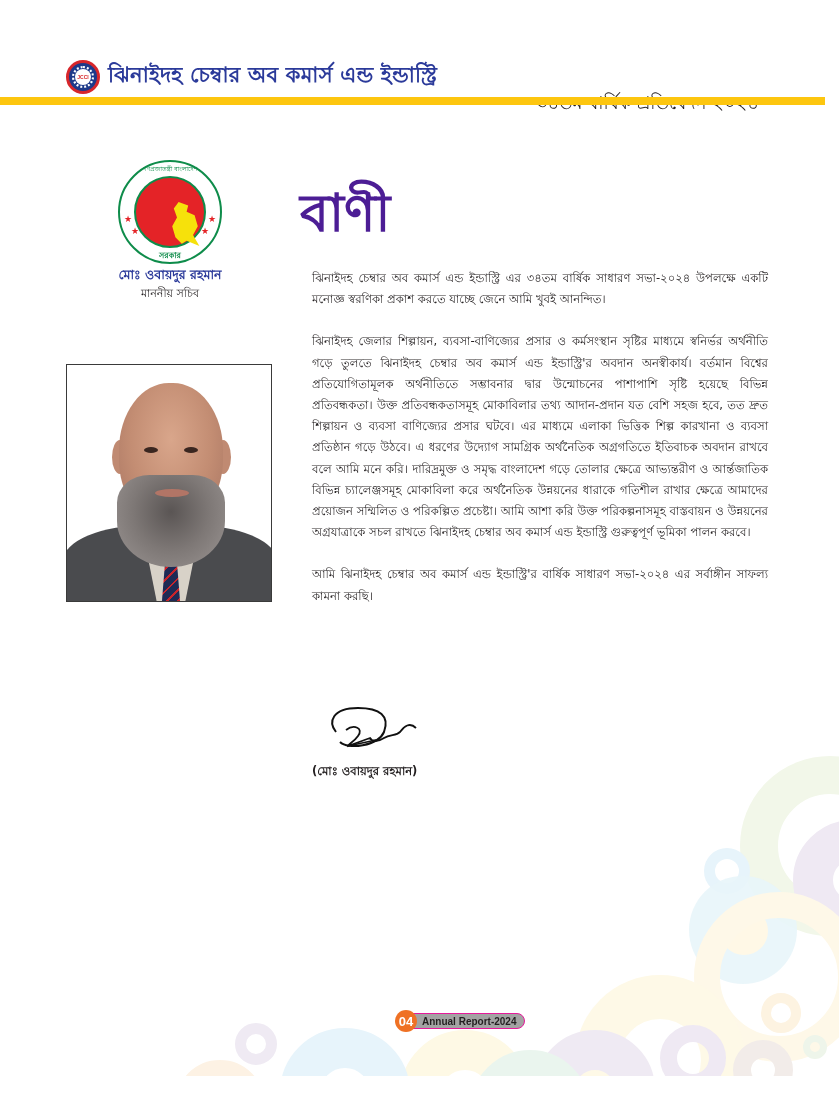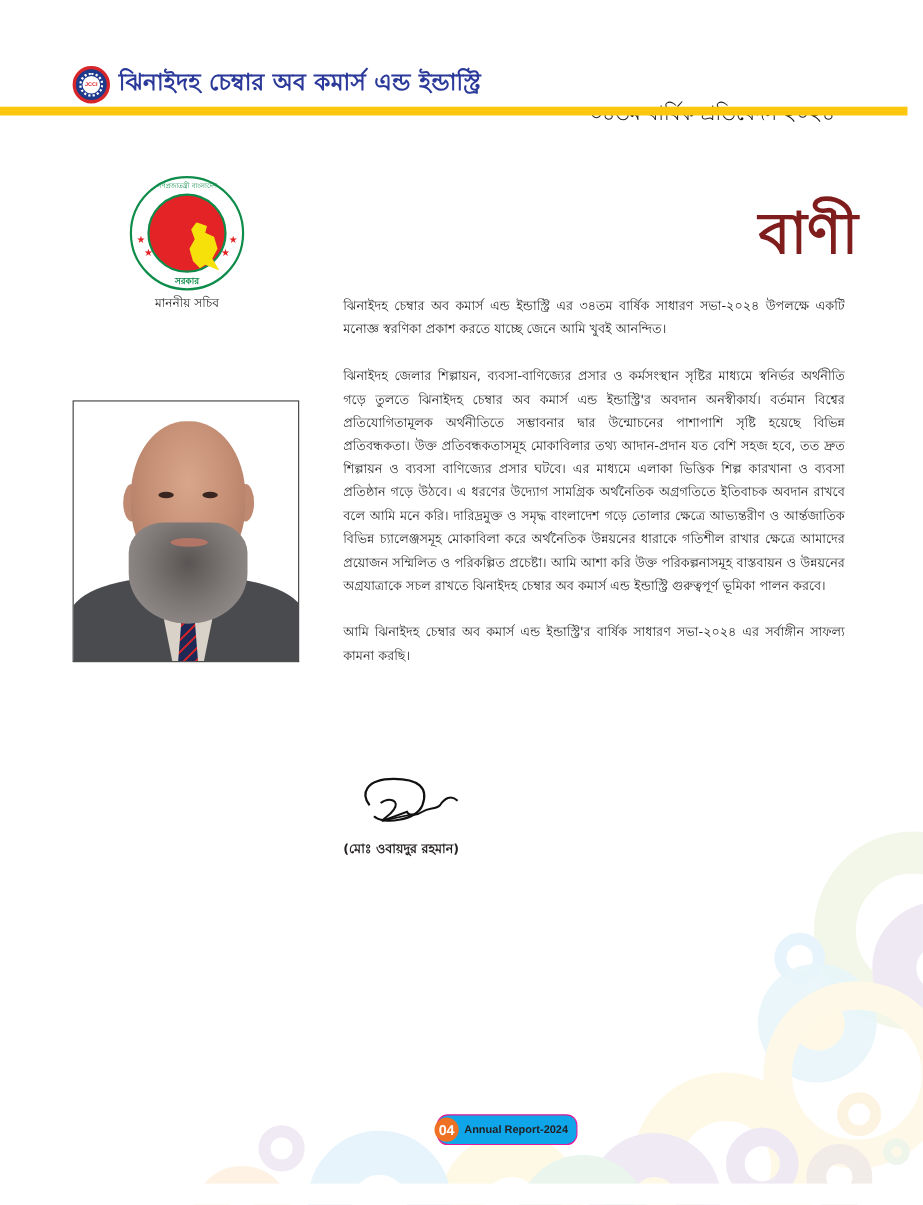--- a/index.html
+++ b/index.html
@@ -42,30 +42,30 @@
     .photo-ear-r { position: absolute; left: 148px; top: 75px; width: 16px; height: 34px; border-radius: 50%; background: #c08a72; }
     .photo-beard { position: absolute; left: 50px; top: 110px; width: 108px; height: 92px; border-radius: 30% 30% 50% 50%; background: radial-gradient(ellipse at 50% 40%, #5a5554 0%, #7e7876 50%, #9c9694 100%); }
     .photo-mouth { position: absolute; left: 88px; top: 124px; width: 34px; height: 8px; border-radius: 50%; background: #b27566; }
     .photo-eye-l { position: absolute; left: 77px; top: 82px; width: 14px; height: 6px; border-radius: 50%; background: #3a2620; }
     .photo-eye-r { position: absolute; left: 117px; top: 82px; width: 14px; height: 6px; border-radius: 50%; background: #3a2620; }
     .photo-suit { position: absolute; left: -4px; top: 160px; width: 214px; height: 90px; border-radius: 40% 40% 0 0; background: #4a4b4e; }
     .photo-shirt { position: absolute; left: 80px; top: 188px; width: 48px; height: 60px; background: #d8d2c8; clip-path: polygon(0 0, 100% 0, 75% 100%, 25% 100%); }
     .photo-tie { position: absolute; left: 94px; top: 198px; width: 20px; height: 50px; background: repeating-linear-gradient(135deg, #1e2a55 0 6px, #c7242b 6px 8px); clip-path: polygon(20% 0, 80% 0, 100% 100%, 0 100%); }
 
     
-    .bani-title { position: absolute; left: 300px; top: 178px; width: 480px; text-align: right; font-size: 52px; color: #7f1d1d; font-weight: bold; line-height: 70px; }
+    .bani-title { position: absolute; left: 300px; top: 178px; width: 480px; text-align: left; font-size: 52px; color: #4c1d95; font-weight: bold; line-height: 70px; }
 
     .message { position: absolute; left: 312px; top: 268px; width: 456px; font-size: 11.6px; line-height: 21.2px; text-align: justify; color: #231f20; }
     .message p { margin-bottom: 21px; }
 
     .signature { position: absolute; left: 318px; top: 702px; width: 120px; height: 60px; }
     .signer-name { position: absolute; left: 312px; top: 763px; font-size: 11.5px; font-weight: bold; color: #231f20; text-align: center; }
 
     
-    .footer-badge { position: absolute; left: 397px; top: 1013px; height: 28px; display: flex; align-items: center; border: 1.5px solid #e6199a; border-radius: 10px; padding-right: 8px; background: #0ea5e9; }
+    .footer-badge { position: absolute; left: 397px; top: 1013px; height: 16px; display: flex; align-items: center; border: 1.5px solid #e6199a; border-radius: 10px; padding-right: 8px; background: #a3a3a3; }
     .footer-page { width: 22px; height: 22px; margin-left: -3px; border-radius: 50%; background: #ef7124; color: #ffffff; font-family: "Liberation Sans", sans-serif; font-weight: bold; font-size: 13px; display: flex; align-items: center; justify-content: center; }
     .footer-label { font-family: "Liberation Sans", sans-serif; font-weight: bold; font-size: 10px; color: #231f20; margin-left: 5px; }
   </style>
 </head>
 <body>
 
 <div class="bg-deco">
 
   <div class="ring" style="left:740px; top:756px; width:180px; height:180px; border-width:38px; border-color:#f2f7e9;"></div>
   <div class="ring" style="left:793px; top:820px; width:120px; height:120px; border-width:40px; border-color:#efe9f3;"></div>
@@ -107,20 +107,21 @@
       <div class="govt-seal-map"></div>
     </div>
     <span class="govt-seal-star" style="left:4px; top:52px;">★</span>
     <span class="govt-seal-star" style="left:11px; top:64px;">★</span>
     <span class="govt-seal-star" style="right:4px; top:52px;">★</span>
     <span class="govt-seal-star" style="right:11px; top:64px;">★</span>
     <div class="govt-seal-text-bottom">সরকার</div>
   </div>
 
   <div class="person-block">
+    <div class="person-name">মোঃ ওবায়দুর রহমান</div>
     <div class="person-title">মাননীয় সচিব</div>
   </div>
 
   <div class="photo-frame">
     <div class="photo-suit"></div>
     <div class="photo-shirt"></div>
     <div class="photo-tie"></div>
     <div class="photo-ear-l"></div>
     <div class="photo-ear-r"></div>
     <div class="photo-head"></div>

